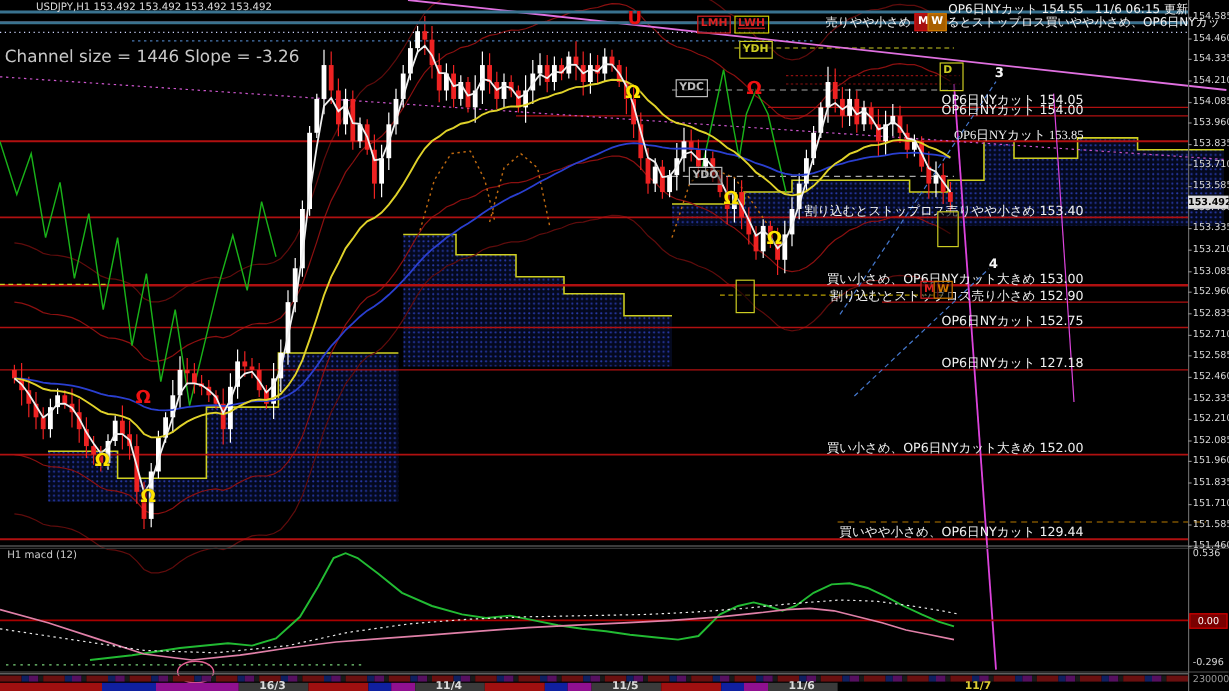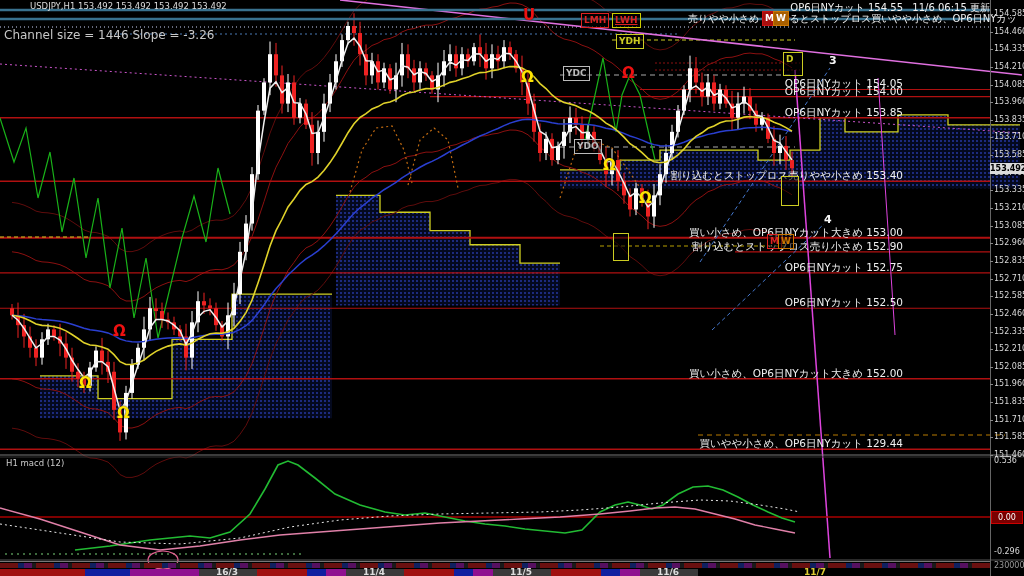--- a/index.html
+++ b/index.html
@@ -1,21 +1,21 @@
 <!DOCTYPE html>
 <html><head>
 <meta charset="utf-8">
 <style>
   html,body{margin:0;padding:0;background:#000;width:1024px;height:576px;overflow:hidden;
     font-family:"DejaVu Sans",sans-serif;}
   #stage{position:relative;width:1024px;height:576px;background:#000;}
   #chart-canvas{position:absolute;left:0;top:0;z-index:1;}
   .abs{position:absolute;z-index:5;white-space:nowrap;}
   #ticker{left:30px;top:1px;font-size:8.5px;color:#dcdcdc;}
-  #channel-info{left:4px;top:28px;font-size:12px;color:#c8c8c8;}
+  #channel-info{left:4px;top:40px;font-size:14px;color:#c8c8c8;}
   #watermark{left:34px;top:34px;font-size:46px;color:#f5f5f5;letter-spacing:2px;z-index:2;}
   #hdr-top{right:121px;top:1px;font-size:10px;color:#f2f2f2;}
   #hdr-time{right:34px;top:1px;font-size:10px;color:#f2f2f2;}
   #hdr-sub{left:688px;top:12px;width:336px;overflow:hidden;font-size:10px;color:#f2f2f2;}
   #macd-label{left:6px;top:458px;font-size:8.5px;color:#cccccc;}
   .axlab{position:absolute;left:994px;font-size:8px;color:#d8d8d8;z-index:5;}
   .tick{position:absolute;left:990px;width:3px;height:1px;background:#888;z-index:5;}
   #cur-price{position:absolute;left:990px;top:163px;width:34px;height:11px;background:#dcdcdc;
     color:#000;font-size:8px;font-weight:bold;text-align:center;line-height:11px;z-index:6;}
   #m-zero{position:absolute;left:991px;top:511px;width:30px;height:11px;background:#7a0000;
@@ -426,26 +426,26 @@
       <div class="axlab" style="top: 414.72px;">151.710</div>
       <div class="tick" style="top: 419.72px;"></div>
       <div class="axlab" style="top: 432.36px;">151.585</div>
       <div class="tick" style="top: 437.36px;"></div>
       <div class="axlab" style="top: 450px;">151.460</div>
       <div class="tick" style="top: 455px;"></div>
     </div>
   <div id="overlay">
       <div class="anno" style="top: 77.4992px;">OP6日NYカット 154.05</div>
       <div class="anno" style="top: 84.5552px;">OP6日NYカット 154.00</div>
-      <div class="anno" style="top: 105.723px;">OP6日NYカット 153.85</div>
+      <div class="anno" style="top: 105.723px; font-family: Liberation Serif, serif;">OP6日NYカット 153.85</div>
       <div class="anno" style="top: 169.227px;">割り込むとストップロス売りやや小さめ 153.40</div>
       <div class="anno" style="top: 225.675px;">買い小さめ、OP6日NYカット大きめ 153.00</div>
       <div class="anno" style="top: 239.787px;">割り込むとストップロス売り小さめ 152.90</div>
       <div class="anno" style="top: 260.955px;">OP6日NYカット 152.75</div>
-      <div class="anno" style="top: 296.235px;">OP6日NYカット 152.50</div>
+      <div class="anno" style="top: 296.235px;">OP6日NYカット 127.18</div>
       <div class="anno" style="top: 366.795px;">買い小さめ、OP6日NYカット大きめ 152.00</div>
       <div class="anno" style="top: 437.355px;">買いやや小さめ、OP6日NYカット 129.44</div>
       <div class="mk" style="left: 523px; top: 6px; color: rgb(238, 17, 17);">U</div>
       <div class="mk" style="left: 622px; top: 64px; color: rgb(238, 17, 17);">Ω</div>
       <div class="mk" style="left: 521px; top: 68px; color: rgb(255, 228, 0);">Ω</div>
       <div class="mk" style="left: 603px; top: 156px; color: rgb(255, 228, 0);">Ω</div>
       <div class="mk" style="left: 639px; top: 189px; color: rgb(255, 228, 0);">Ω</div>
       <div class="mk" style="left: 113px; top: 322px; color: rgb(238, 17, 17);">Ω</div>
       <div class="mk" style="left: 79px; top: 374px; color: rgb(255, 228, 0);">Ω</div>
       <div class="mk" style="left: 117px; top: 404px; color: rgb(255, 228, 0);">Ω</div>

